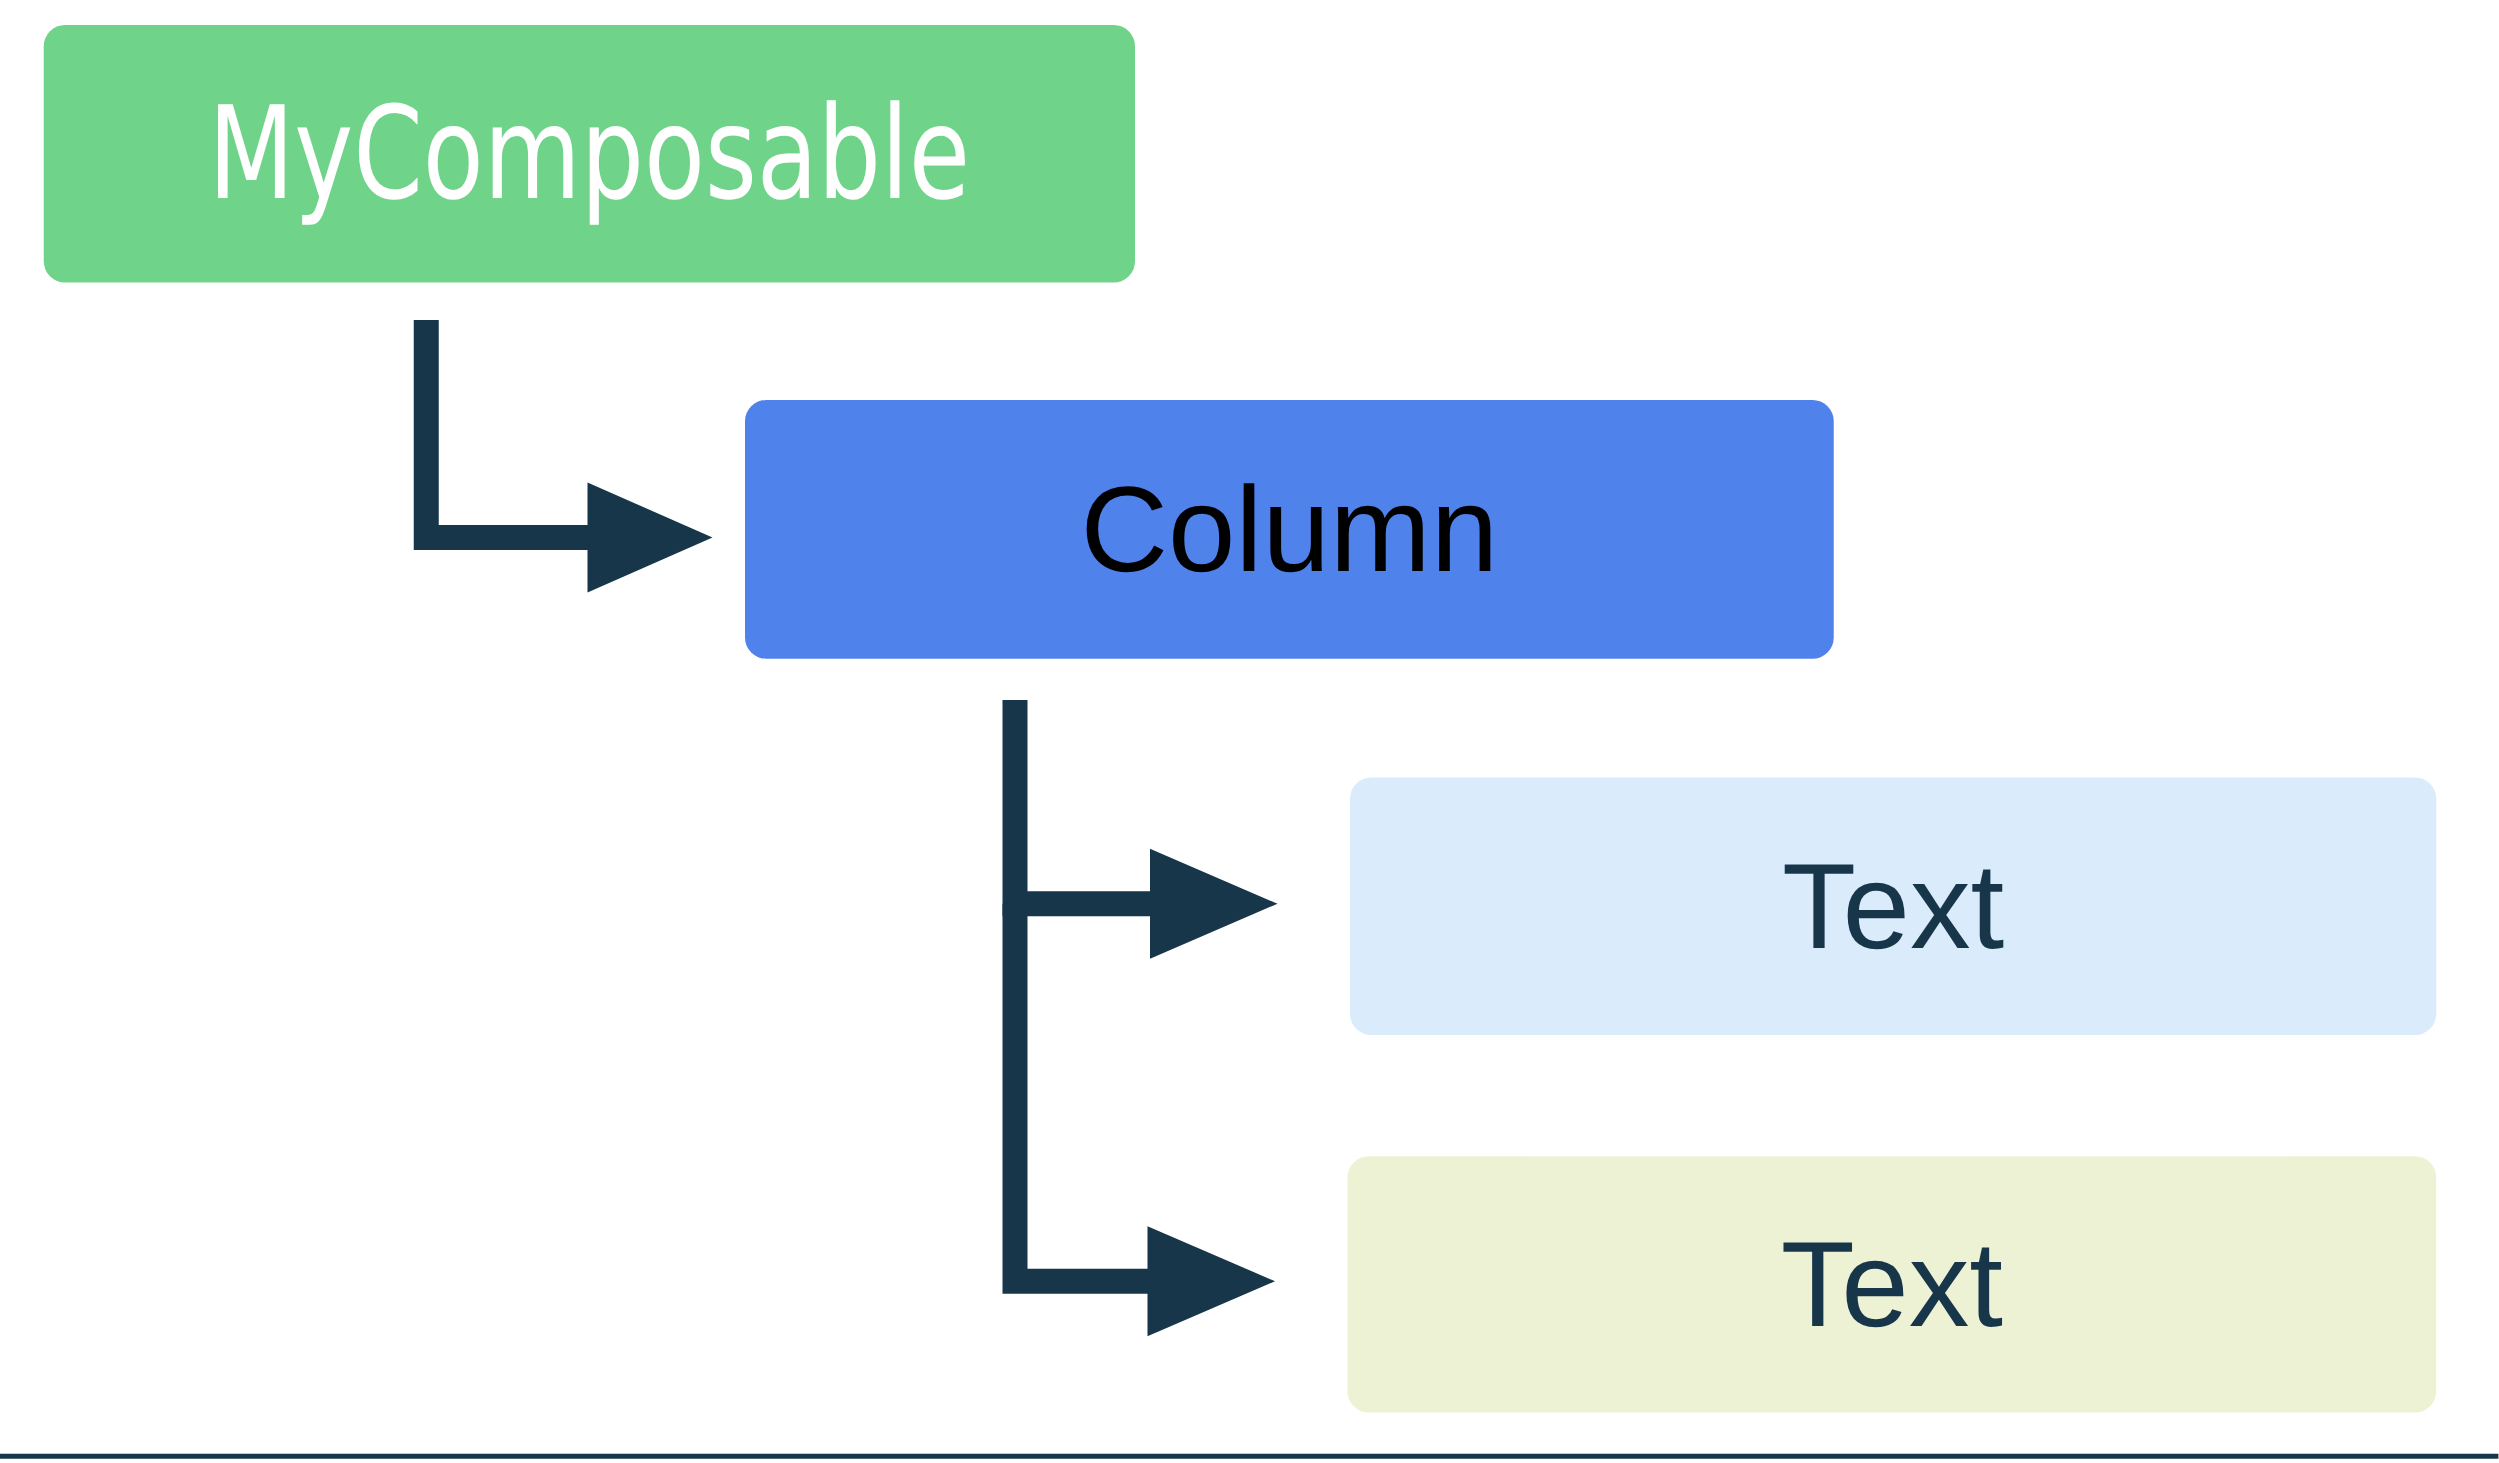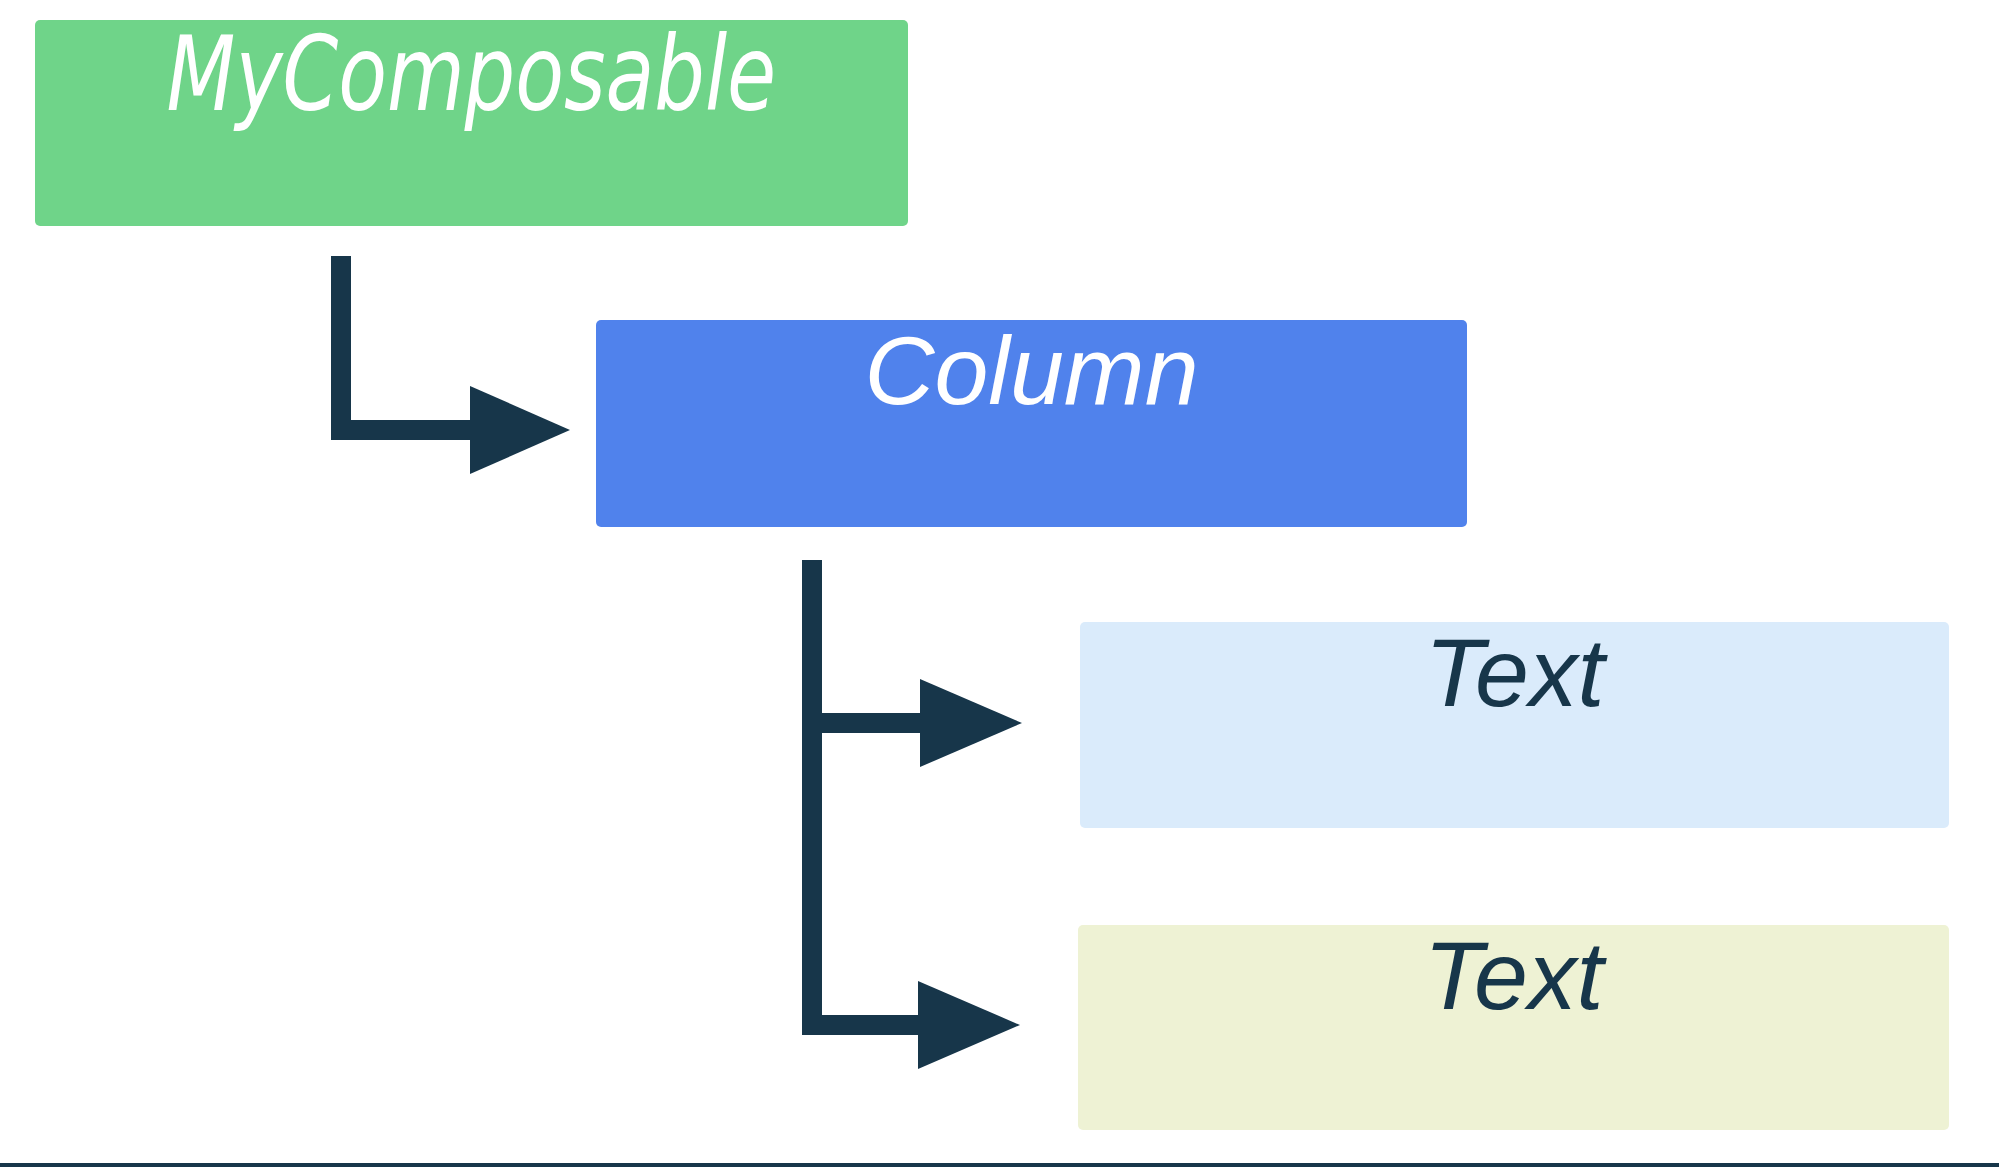--- a/index.html
+++ b/index.html
@@ -21,26 +21,25 @@
     position: absolute;
     left: 0;
     top: 0;
     width: 1999px;
     height: 1170px;
     pointer-events: none;
   }
   .node {
     position: absolute;
     display: flex;
-    align-items: flex-start;
+    align-items: center;
     justify-content: center;
     box-sizing: border-box;
-    border-radius: 5px;
+    border-radius: 17px;
     overflow: hidden;
-    font-style: italic;
   }
   .node .node-label {
     display: block;
     text-align: center;
     line-height: 1.05;
     white-space: nowrap;
   }
   
   #node-root {
     left: 35px;
@@ -58,21 +57,21 @@
     letter-spacing: 0px;
   }
   #node-column {
     left: 596px;
     top: 320px;
     width: 871px;
     height: 207px;
     background: #5082EC;
   }
   #node-column .node-label {
-    color: #ffffff;
+    color: #000000;
     font-size: 97px;
   }
   #node-text-1 {
     left: 1080px;
     top: 622px;
     width: 869px;
     height: 206px;
     background: #DAEBFB;
   }
   #node-text-1 .node-label {

